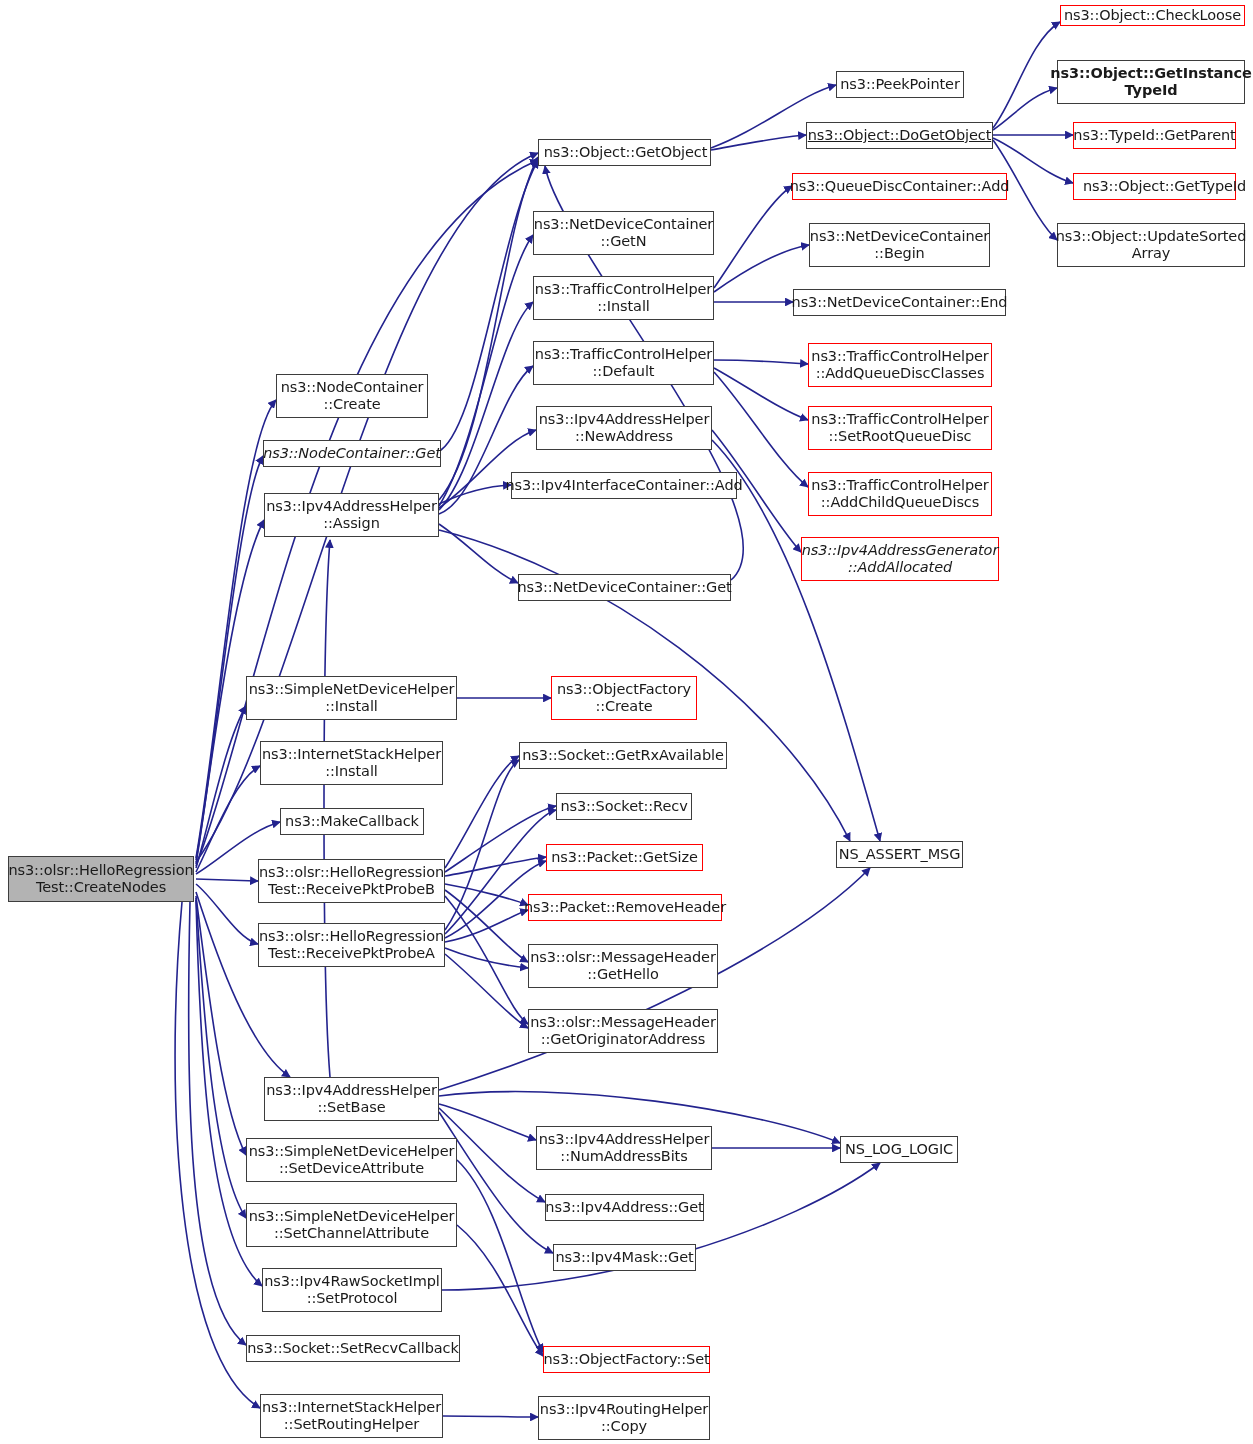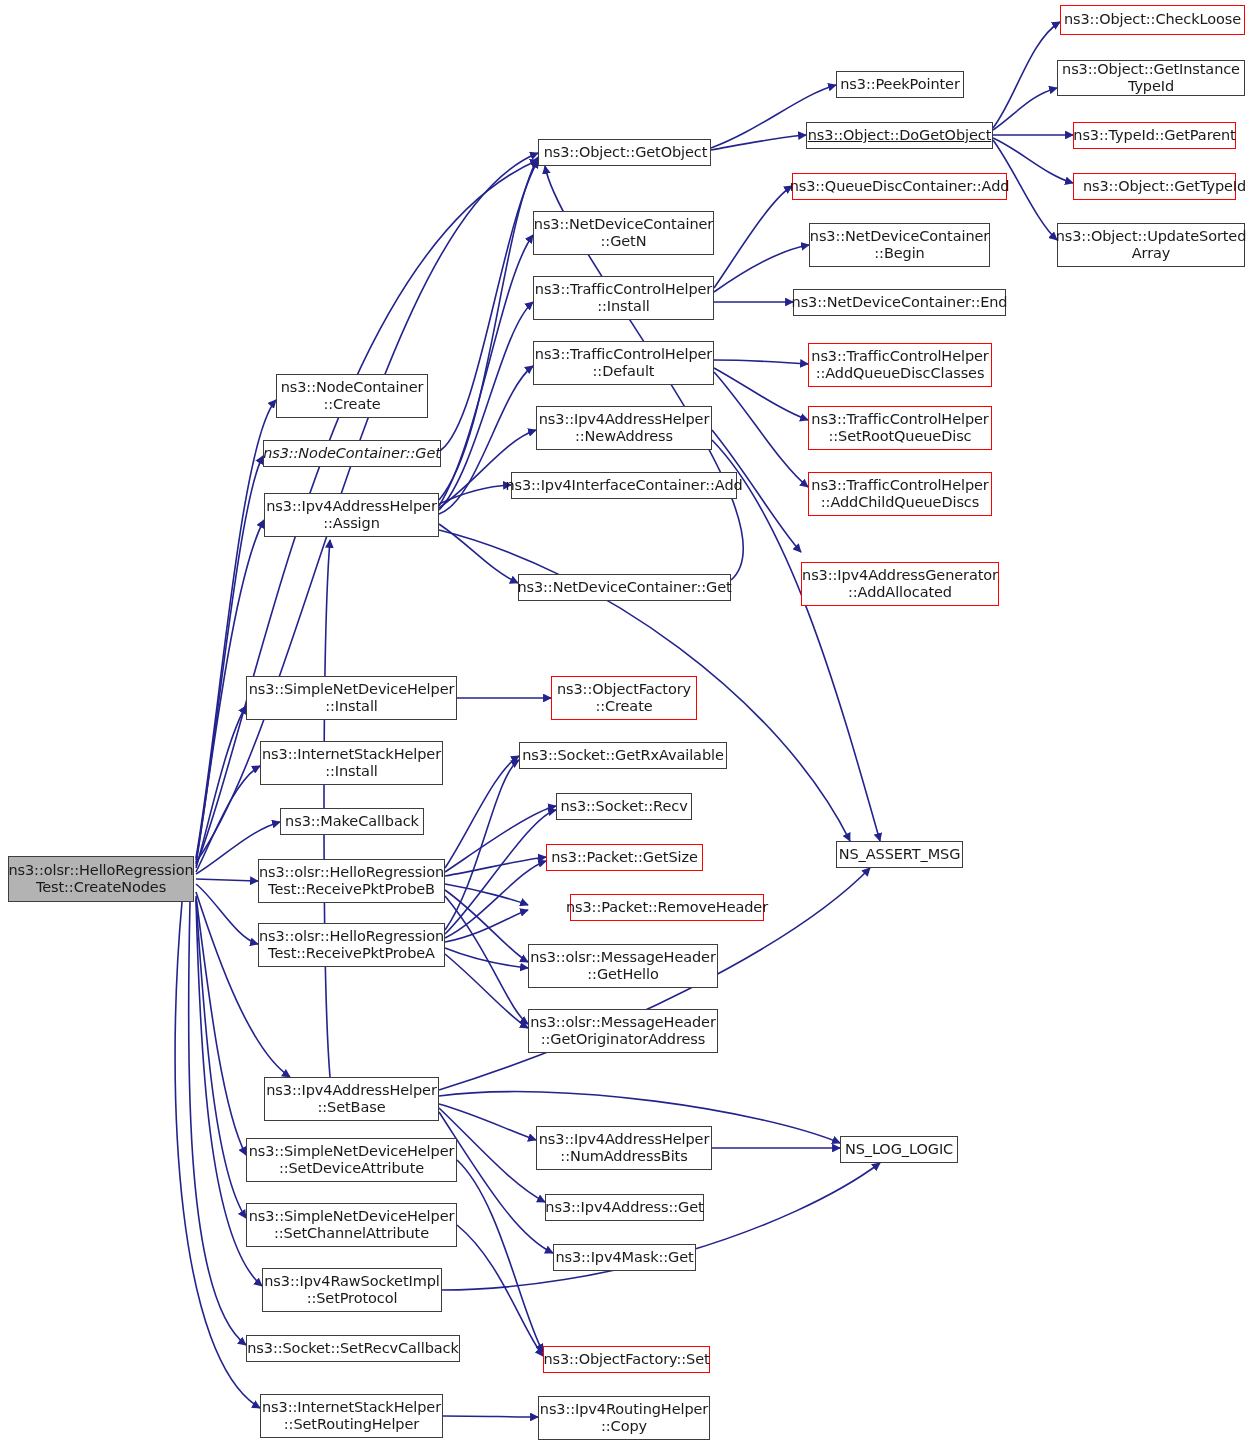--- a/index.html
+++ b/index.html
@@ -165,21 +165,21 @@
 ::Default</div>
       <div class="node" style="left: 536px; top: 406px; width: 176px; height: 44px;">ns3::Ipv4AddressHelper
 ::NewAddress</div>
       <div class="node" style="left: 511px; top: 472px; width: 226px; height: 27px;">ns3::Ipv4InterfaceContainer::Add</div>
       <div class="node" style="left: 518px; top: 574px; width: 213px; height: 27px;">ns3::NetDeviceContainer::Get</div>
       <div class="node red" style="left: 551px; top: 676px; width: 146px; height: 44px;">ns3::ObjectFactory
 ::Create</div>
       <div class="node" style="left: 519px; top: 742px; width: 208px; height: 27px;">ns3::Socket::GetRxAvailable</div>
       <div class="node" style="left: 556px; top: 793px; width: 136px; height: 27px;">ns3::Socket::Recv</div>
       <div class="node red" style="left: 546px; top: 844px; width: 157px; height: 27px;">ns3::Packet::GetSize</div>
-      <div class="node red" style="left: 528px; top: 894px; width: 194px; height: 27px; margin-left: 42px;">ns3::Packet::RemoveHeader</div>
+      <div class="node red" style="left: 528px; top: 894px; width: 194px; height: 27px;">ns3::Packet::RemoveHeader</div>
       <div class="node" style="left: 528px; top: 944px; width: 190px; height: 44px;">ns3::olsr::MessageHeader
 ::GetHello</div>
       <div class="node" style="left: 528px; top: 1009px; width: 190px; height: 44px;">ns3::olsr::MessageHeader
 ::GetOriginatorAddress</div>
       <div class="node" style="left: 536px; top: 1126px; width: 176px; height: 44px;">ns3::Ipv4AddressHelper
 ::NumAddressBits</div>
       <div class="node" style="left: 545px; top: 1194px; width: 159px; height: 27px;">ns3::Ipv4Address::Get</div>
       <div class="node" style="left: 553px; top: 1244px; width: 143px; height: 27px;">ns3::Ipv4Mask::Get</div>
       <div class="node red" style="left: 543px; top: 1346px; width: 167px; height: 27px;">ns3::ObjectFactory::Set</div>
       <div class="node" style="left: 538px; top: 1396px; width: 172px; height: 44px;">ns3::Ipv4RoutingHelper
@@ -189,25 +189,25 @@
       <div class="node red" style="left: 792px; top: 173px; width: 215px; height: 27px;">ns3::QueueDiscContainer::Add</div>
       <div class="node" style="left: 809px; top: 223px; width: 181px; height: 44px;">ns3::NetDeviceContainer
 ::Begin</div>
       <div class="node" style="left: 793px; top: 289px; width: 213px; height: 27px;">ns3::NetDeviceContainer::End</div>
       <div class="node red" style="left: 808px; top: 343px; width: 184px; height: 44px;">ns3::TrafficControlHelper
 ::AddQueueDiscClasses</div>
       <div class="node red" style="left: 808px; top: 406px; width: 184px; height: 44px;">ns3::TrafficControlHelper
 ::SetRootQueueDisc</div>
       <div class="node red" style="left: 808px; top: 472px; width: 184px; height: 44px;">ns3::TrafficControlHelper
 ::AddChildQueueDiscs</div>
-      <div class="node red" style="left: 801px; top: 562px; width: 198px; height: 44px;">ns3::Ipv4AddressGenerator
+      <div class="node red" style="left: 801px; top: 537px; width: 198px; height: 44px; font-style: italic;">ns3::Ipv4AddressGenerator
 ::AddAllocated</div>
       <div class="node" style="left: 836px; top: 841px; width: 127px; height: 27px;">NS_ASSERT_MSG</div>
       <div class="node" style="left: 840px; top: 1136px; width: 118px; height: 27px;">NS_LOG_LOGIC</div>
-      <div class="node red" style="left: 1060px; top: 5px; width: 185px; height: 30px;">ns3::Object::CheckLoose</div>
-      <div class="node" style="left: 1057px; top: 60px; width: 188px; height: 36px;">ns3::Object::GetInstance
+      <div class="node red" style="left: 1060px; top: 5px; width: 185px; height: 21px;">ns3::Object::CheckLoose</div>
+      <div class="node" style="left: 1057px; top: 60px; width: 188px; height: 44px; font-weight: bold;">ns3::Object::GetInstance
 TypeId</div>
       <div class="node red" style="left: 1073px; top: 122px; width: 163px; height: 27px;">ns3::TypeId::GetParent</div>
       <div class="node red" style="left: 1073px; top: 173px; width: 163px; height: 27px; padding-left: 24px;">ns3::Object::GetTypeId</div>
       <div class="node" style="left: 1057px; top: 223px; width: 188px; height: 44px;">ns3::Object::UpdateSorted
 Array</div>
     </div>
 </div>
 
 </body></html>

